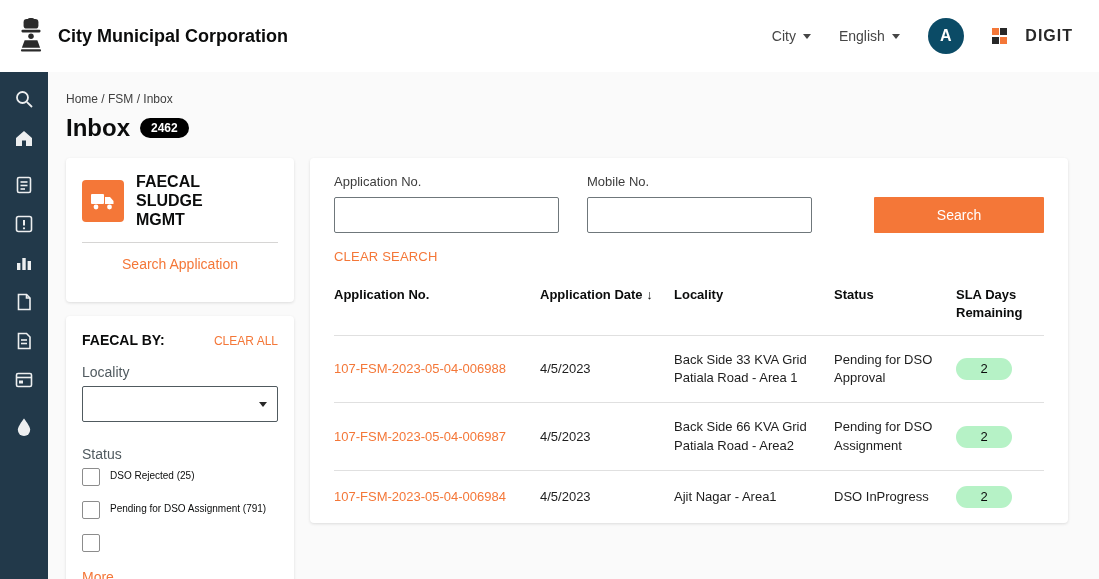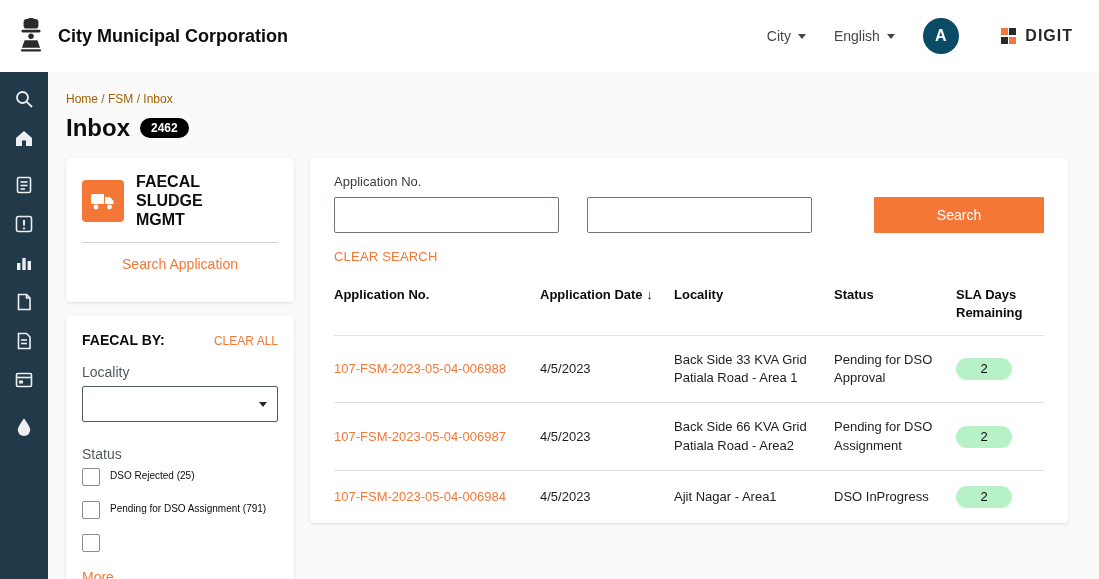--- a/index.html
+++ b/index.html
@@ -7,34 +7,34 @@
   body { font-family:"Liberation Sans", sans-serif; background:#FAFAFA; color:#0B0C0C; }
 
   
   .header { height:72px; background:#fff; display:flex; align-items:center; padding:0 26px 0 18px; position:relative; z-index:5; }
   .emblem { margin-right:14px; display:flex; align-items:center; }
   .org-title { font-size:18px; font-weight:700; color:#0B0C0C; }
   .header-right { margin-left:auto; display:flex; align-items:center; gap:28px; }
   .dropdown { font-size:14px; color:#464646; display:flex; align-items:center; cursor:pointer; }
   .caret { width:0; height:0; border-left:4px solid transparent; border-right:4px solid transparent; border-top:5px solid #464646; display:inline-block; margin-left:7px; }
   .avatar { width:36px; height:36px; border-radius:50%; background:#0B4B66; color:#fff; font-size:16px; font-weight:700; display:flex; align-items:center; justify-content:center; }
-  .brand { display:flex; align-items:center; gap:9px;margin-left:14px; }
+  .brand { display:flex; align-items:center; gap:18px; }
   .brand-mark { display:grid; grid-template-columns:7px 7px; grid-template-rows:7px 7px; gap:1.5px; }
   .brand-mark i { display:block; }
   .brand-text { font-size:16px; font-weight:700; letter-spacing:1px; color:#282828; }
 
   
   .sidebar { position:absolute; left:0; top:72px; bottom:0; width:48px; background:#22394A; display:flex; flex-direction:column; align-items:center; padding-top:16px; gap:17px; z-index:4; }
   .side-icon { width:22px; height:22px; display:flex; align-items:center; justify-content:center; cursor:pointer; opacity:.92; }
   .side-icon.gap { margin-top:8px; }
   .side-icon svg { display:block; }
 
   
   .main { position:absolute; left:48px; top:72px; right:0; bottom:0; background:#FAFAFA; padding:14px 64px 0 18px; overflow:hidden; }
-  .breadcrumb { font-size:12px; color:#a16207; margin:6px 0 8px; }
+  .breadcrumb { font-size:12px; color:#404040; margin:6px 0 8px; }
   .title-row { display:flex; align-items:center; gap:10px; margin-bottom:16px; }
   .page-title { font-size:24px; font-weight:700; }
   .count-badge { background:#000000; color:#fff; border-radius:12px; font-size:12px; font-weight:700; padding:3px 11px; }
 
   .columns { display:flex; gap:16px; align-items:flex-start; }
   .card { background:#fff; border-radius:4px; box-shadow:0 1px 3px rgba(0,0,0,.12); }
 
   
   .left-col { width:228px; flex:none; }
   .module-card { padding:14px 16px 0; }
@@ -229,20 +229,21 @@
     </div>
 
     <div class="right-col">
       <div class="card results-card">
         <div class="search-form">
           <div class="form-field">
             <label>Application No.</label>
             <input value="" style="">
           </div>
           <div class="form-field">
+            <label>Mobile No.</label>
             <input value="" style="">
           </div>
           <button class="search-btn">Search</button>
         </div>
         <a class="clear-search">CLEAR SEARCH</a>
 
         <table>
           <colgroup>
               <col class="c1">
               <col class="c2">

